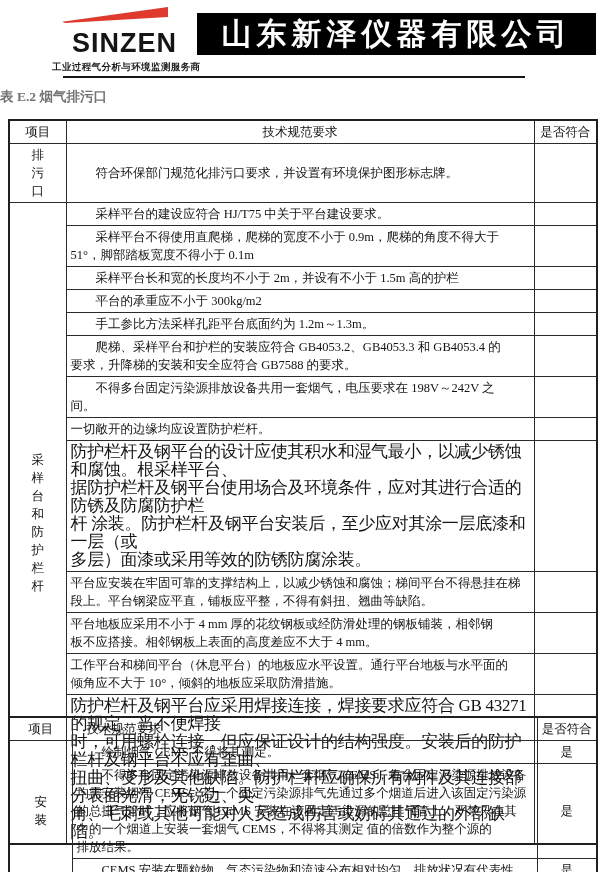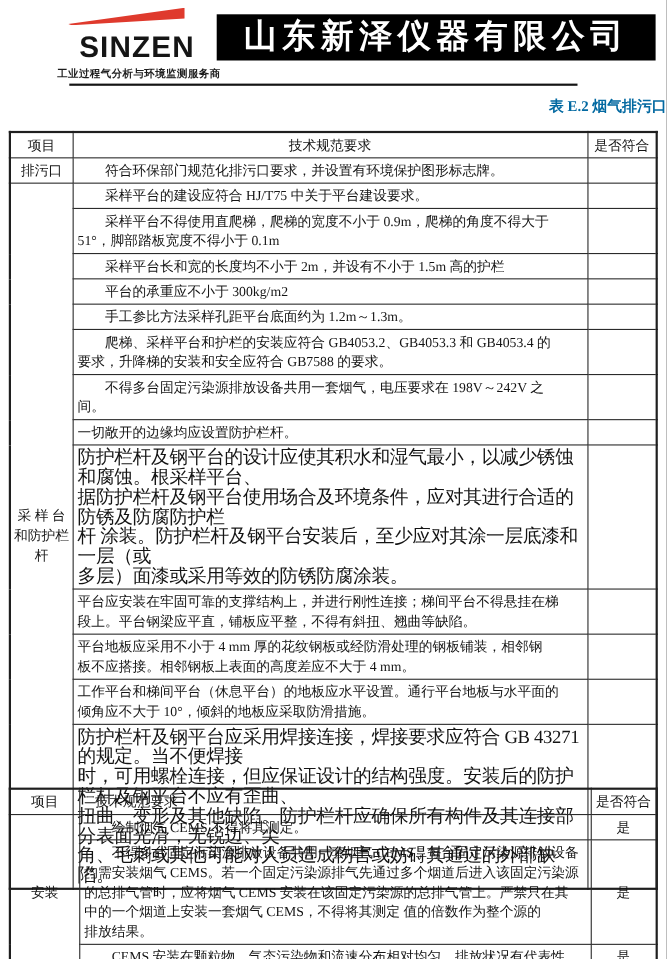--- a/index.html
+++ b/index.html
@@ -43,22 +43,22 @@
     overflow: hidden;
   }
   .rule {
     position: absolute; left: 63px; top: 76px;
     width: 462px; height: 2px; background: #141414;
   }
 
   
   .t-title {
     position: absolute; left: 0; width: 606px;
-    text-align: right; font-size: 13.5px; font-weight: bold;
-    color: #0369a1;
+    text-align: left; font-size: 13.5px; font-weight: bold;
+    color: #737373;
   }
   #t2-title { top: 88px; }
   #t3-title { top: 695px; }
 
   
   table.spec {
     position: absolute; left: 8px; width: 588px;
     border-collapse: collapse; table-layout: fixed;
     font-size: 12.5px; line-height: 18px; color: #141414;
     border: 2px solid #1f1f1f;
@@ -69,21 +69,21 @@
     border: 1px solid #2b2b2b;
     padding: 2px 4px;
     vertical-align: middle;
     overflow: hidden;
   }
   .spec th {
     font-weight: normal; text-align: center; height: 23px;
   }
   .spec th.left { text-align: left; padding-left: 14px; }
   td.item {
-    text-align: center; white-space: pre-line; padding: 2px 1px;
+    text-align: center; white-space: pre-line; padding: 2px 19px;
   }
   td.req { white-space: pre-line; text-align: left; }
   td.req.ind { text-indent: 2em; }
   td.req.cond { font-size: 17px; letter-spacing: -0.3px; }
   td.ok { text-align: center; }
 </style>
 </head>
 <body>
 
 <div class="page">
@@ -152,21 +152,21 @@
         <td class="ok"></td>
       </tr>
       <tr>
         <td class="req cond">防护栏杆及钢平台的设计应使其积水和湿气最小，以减少锈蚀和腐蚀。根采样平台、
 据防护栏杆及钢平台使用场合及环境条件，应对其进行合适的防锈及防腐防护栏
 杆 涂装。防护栏杆及钢平台安装后，至少应对其涂一层底漆和一层（或
 多层）面漆或采用等效的防锈防腐涂装。</td>
         <td class="ok"></td>
       </tr>
       <tr>
-        <td class="req">平台应安装在牢固可靠的支撑结构上，并进行刚性连接；梯间平台不得悬挂在梯
+        <td class="req">平台应安装在牢固可靠的支撑结构上，以减少锈蚀和腐蚀；梯间平台不得悬挂在梯
 段上。平台钢梁应平直，铺板应平整，不得有斜扭、翘曲等缺陷。</td>
         <td class="ok"></td>
       </tr>
       <tr>
         <td class="req">平台地板应采用不小于 4 mm 厚的花纹钢板或经防滑处理的钢板铺装，相邻钢
 板不应搭接。相邻钢板上表面的高度差应不大于 4 mm。</td>
         <td class="ok"></td>
       </tr>
       <tr>
         <td class="req">工作平台和梯间平台（休息平台）的地板应水平设置。通行平台地板与水平面的

